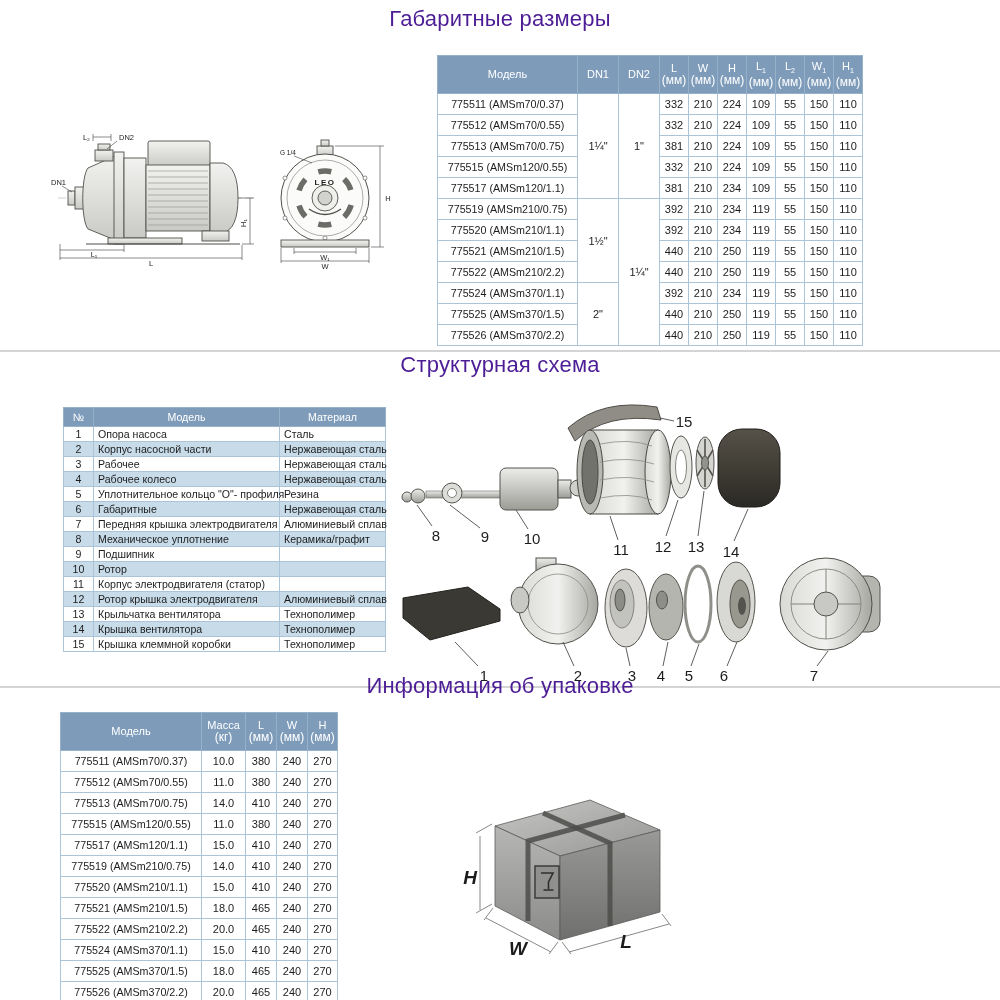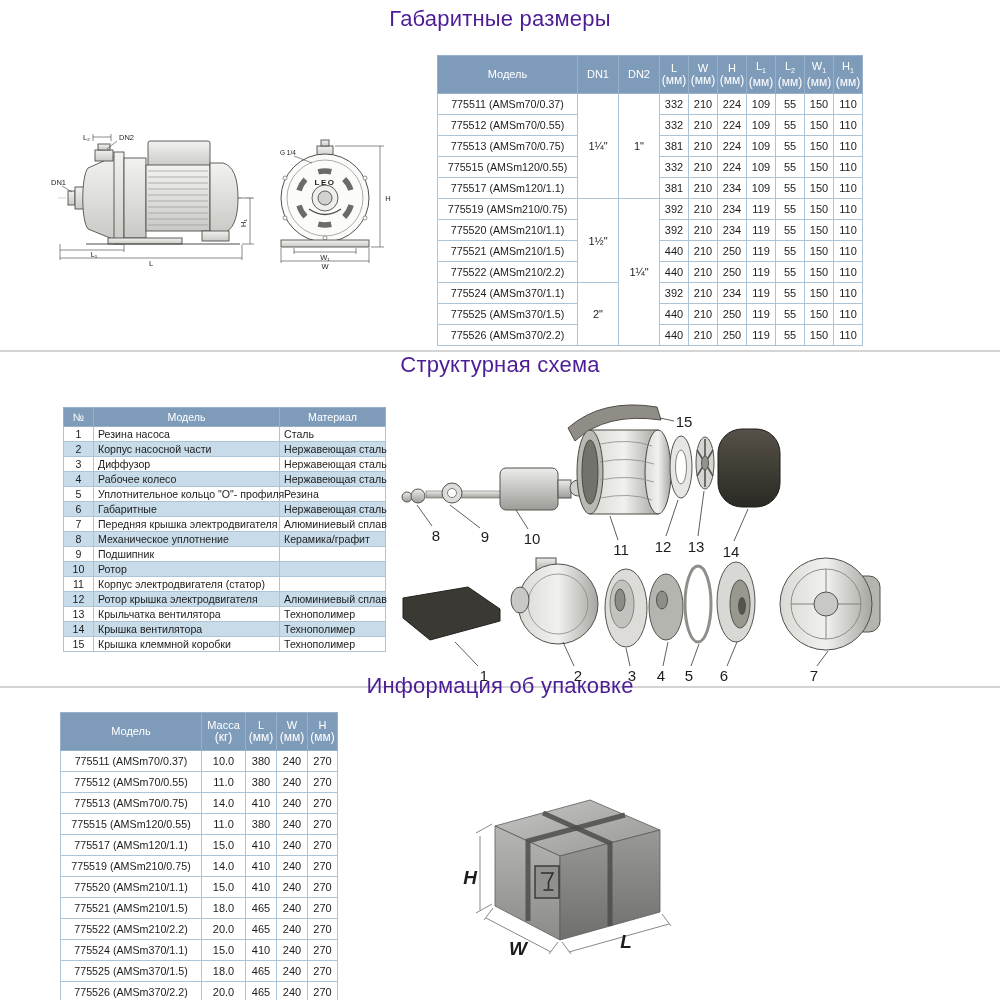--- a/index.html
+++ b/index.html
@@ -295,31 +295,31 @@
   <thead>
       <tr id="partsHead">
         <th>№</th>
         <th>Модель</th>
         <th>Материал</th>
       </tr>
     </thead>
   <tbody id="partsBody">
       <tr>
         <td class="num">1</td>
-        <td>Резина насоса</td>
+        <td>Опора насоса</td>
         <td>Сталь</td>
       </tr>
       <tr>
         <td class="num">2</td>
         <td>Корпус насосной части</td>
         <td>Нержавеющая сталь</td>
       </tr>
       <tr>
         <td class="num">3</td>
-        <td>Диффузор</td>
+        <td>Рабочее</td>
         <td>Нержавеющая сталь</td>
       </tr>
       <tr>
         <td class="num">4</td>
         <td>Рабочее колесо</td>
         <td>Нержавеющая сталь</td>
       </tr>
       <tr>
         <td class="num">5</td>
         <td>Уплотнительное кольцо "О"- профиля</td>

